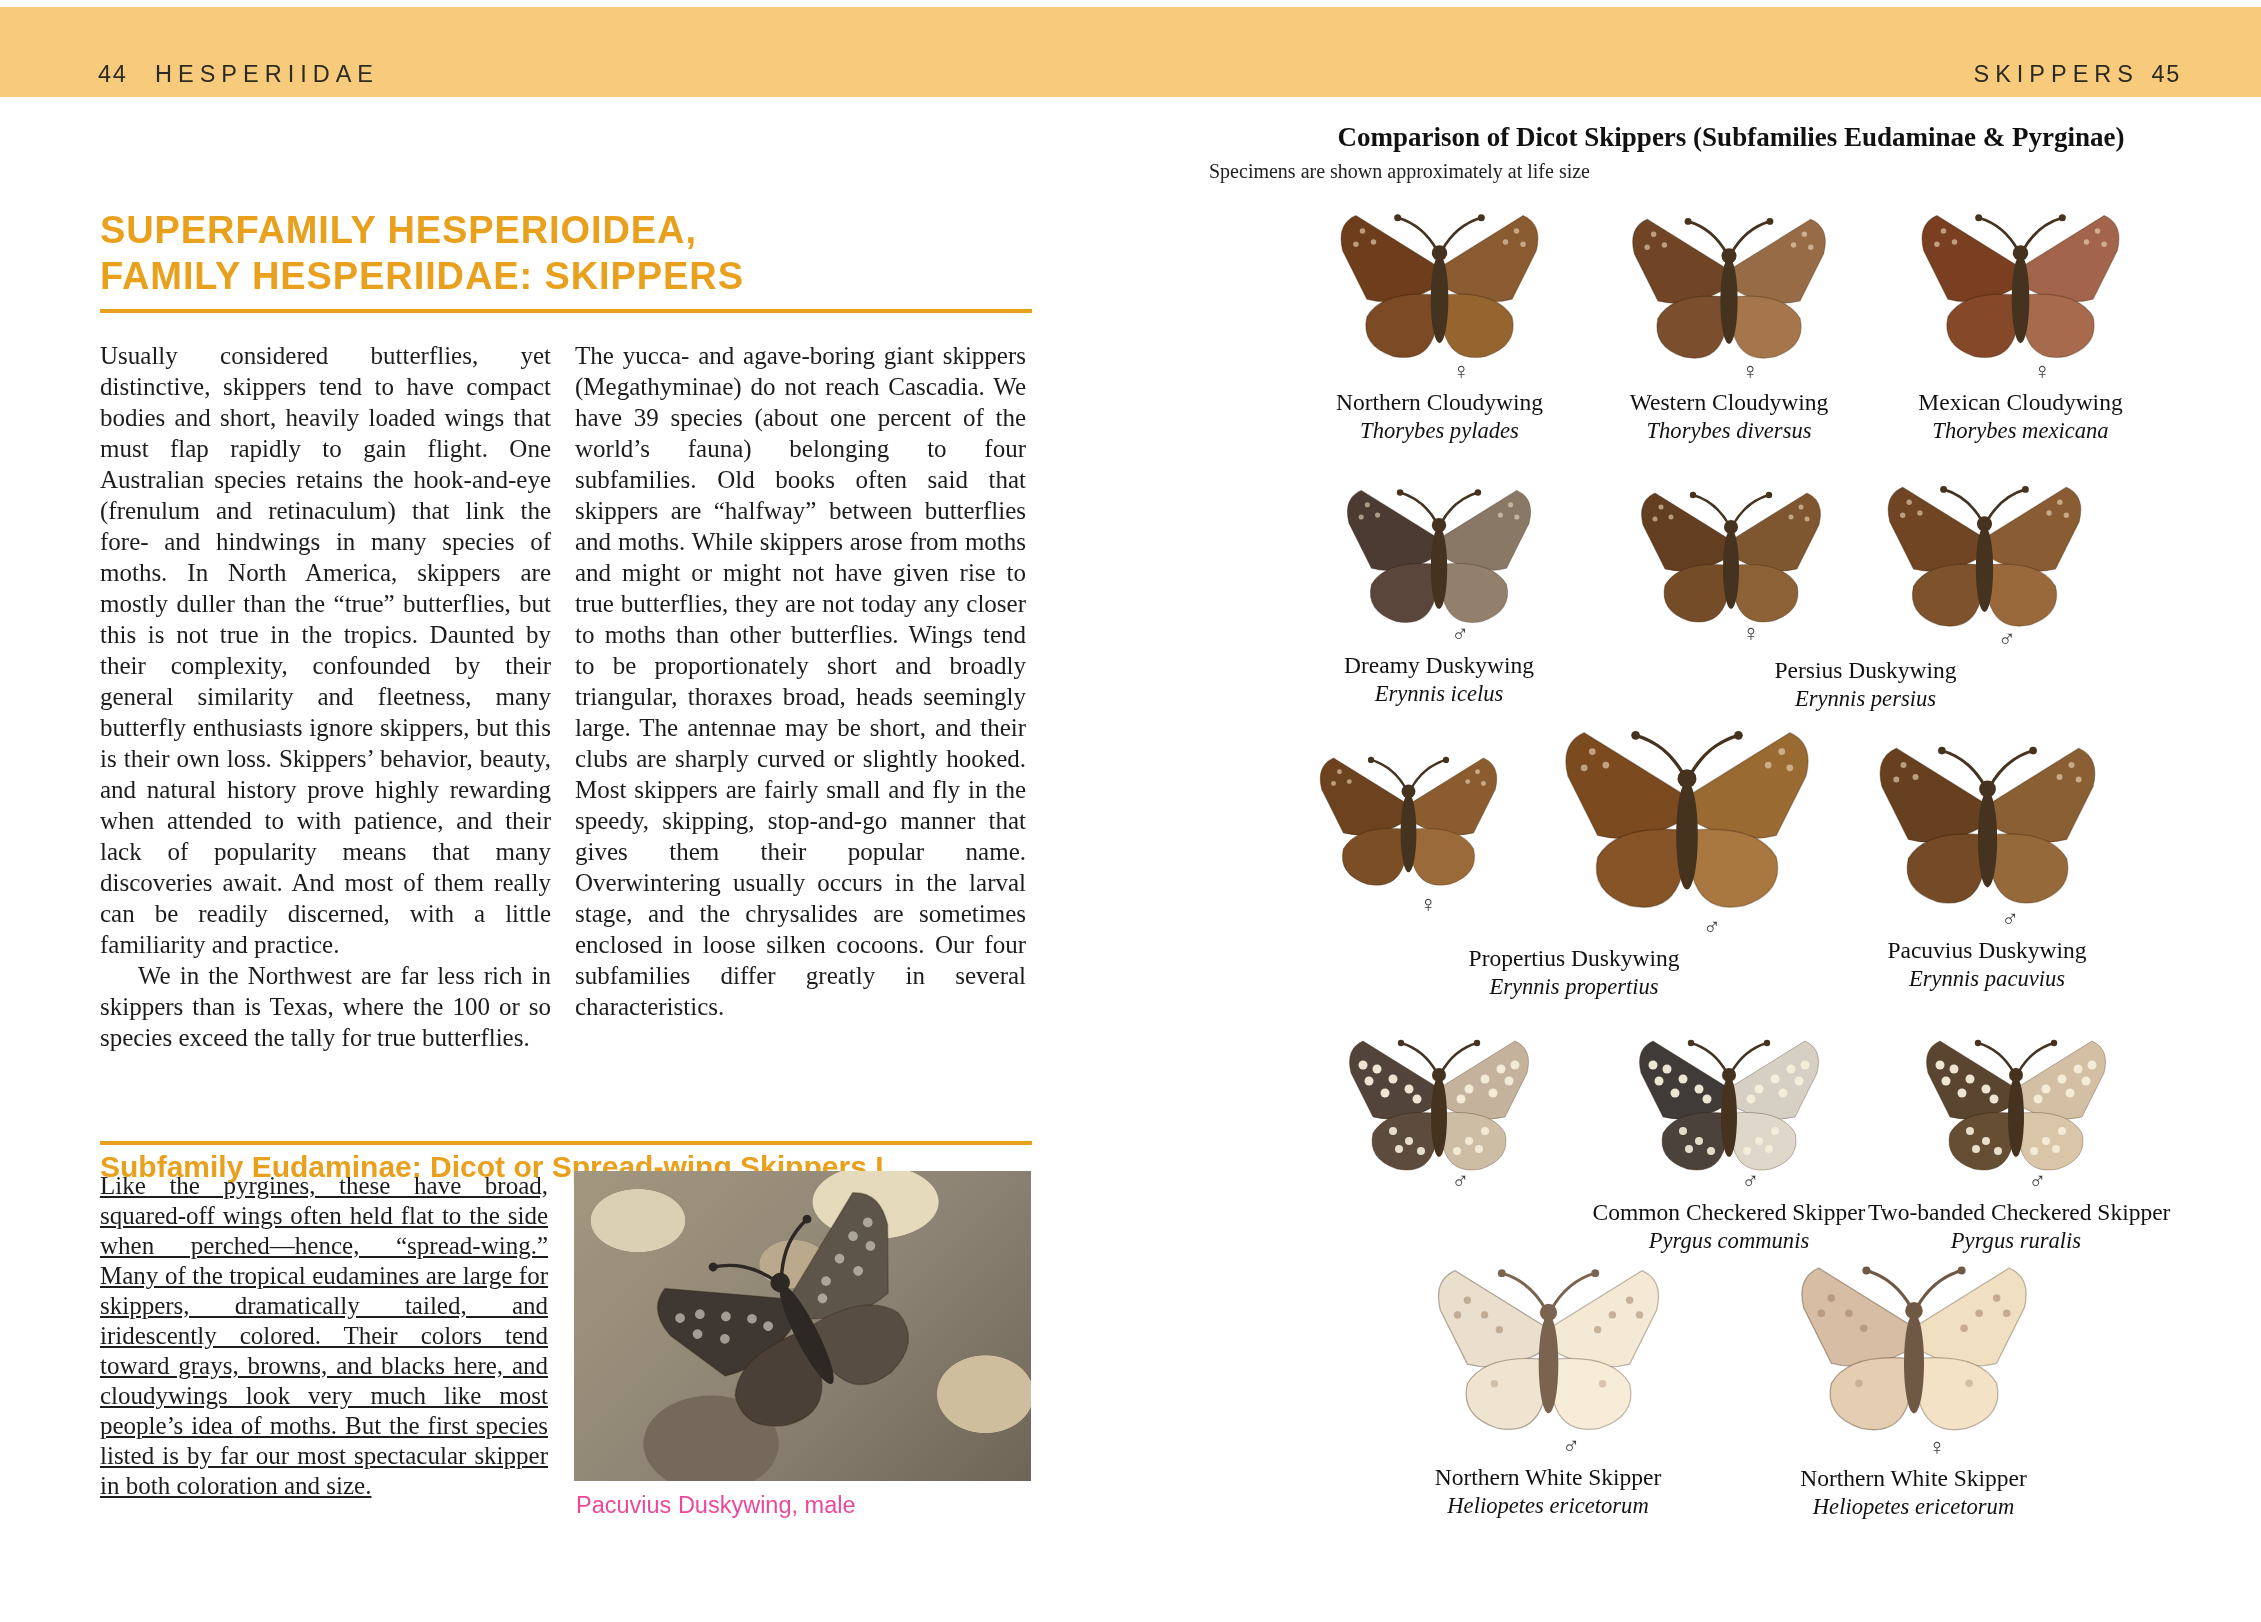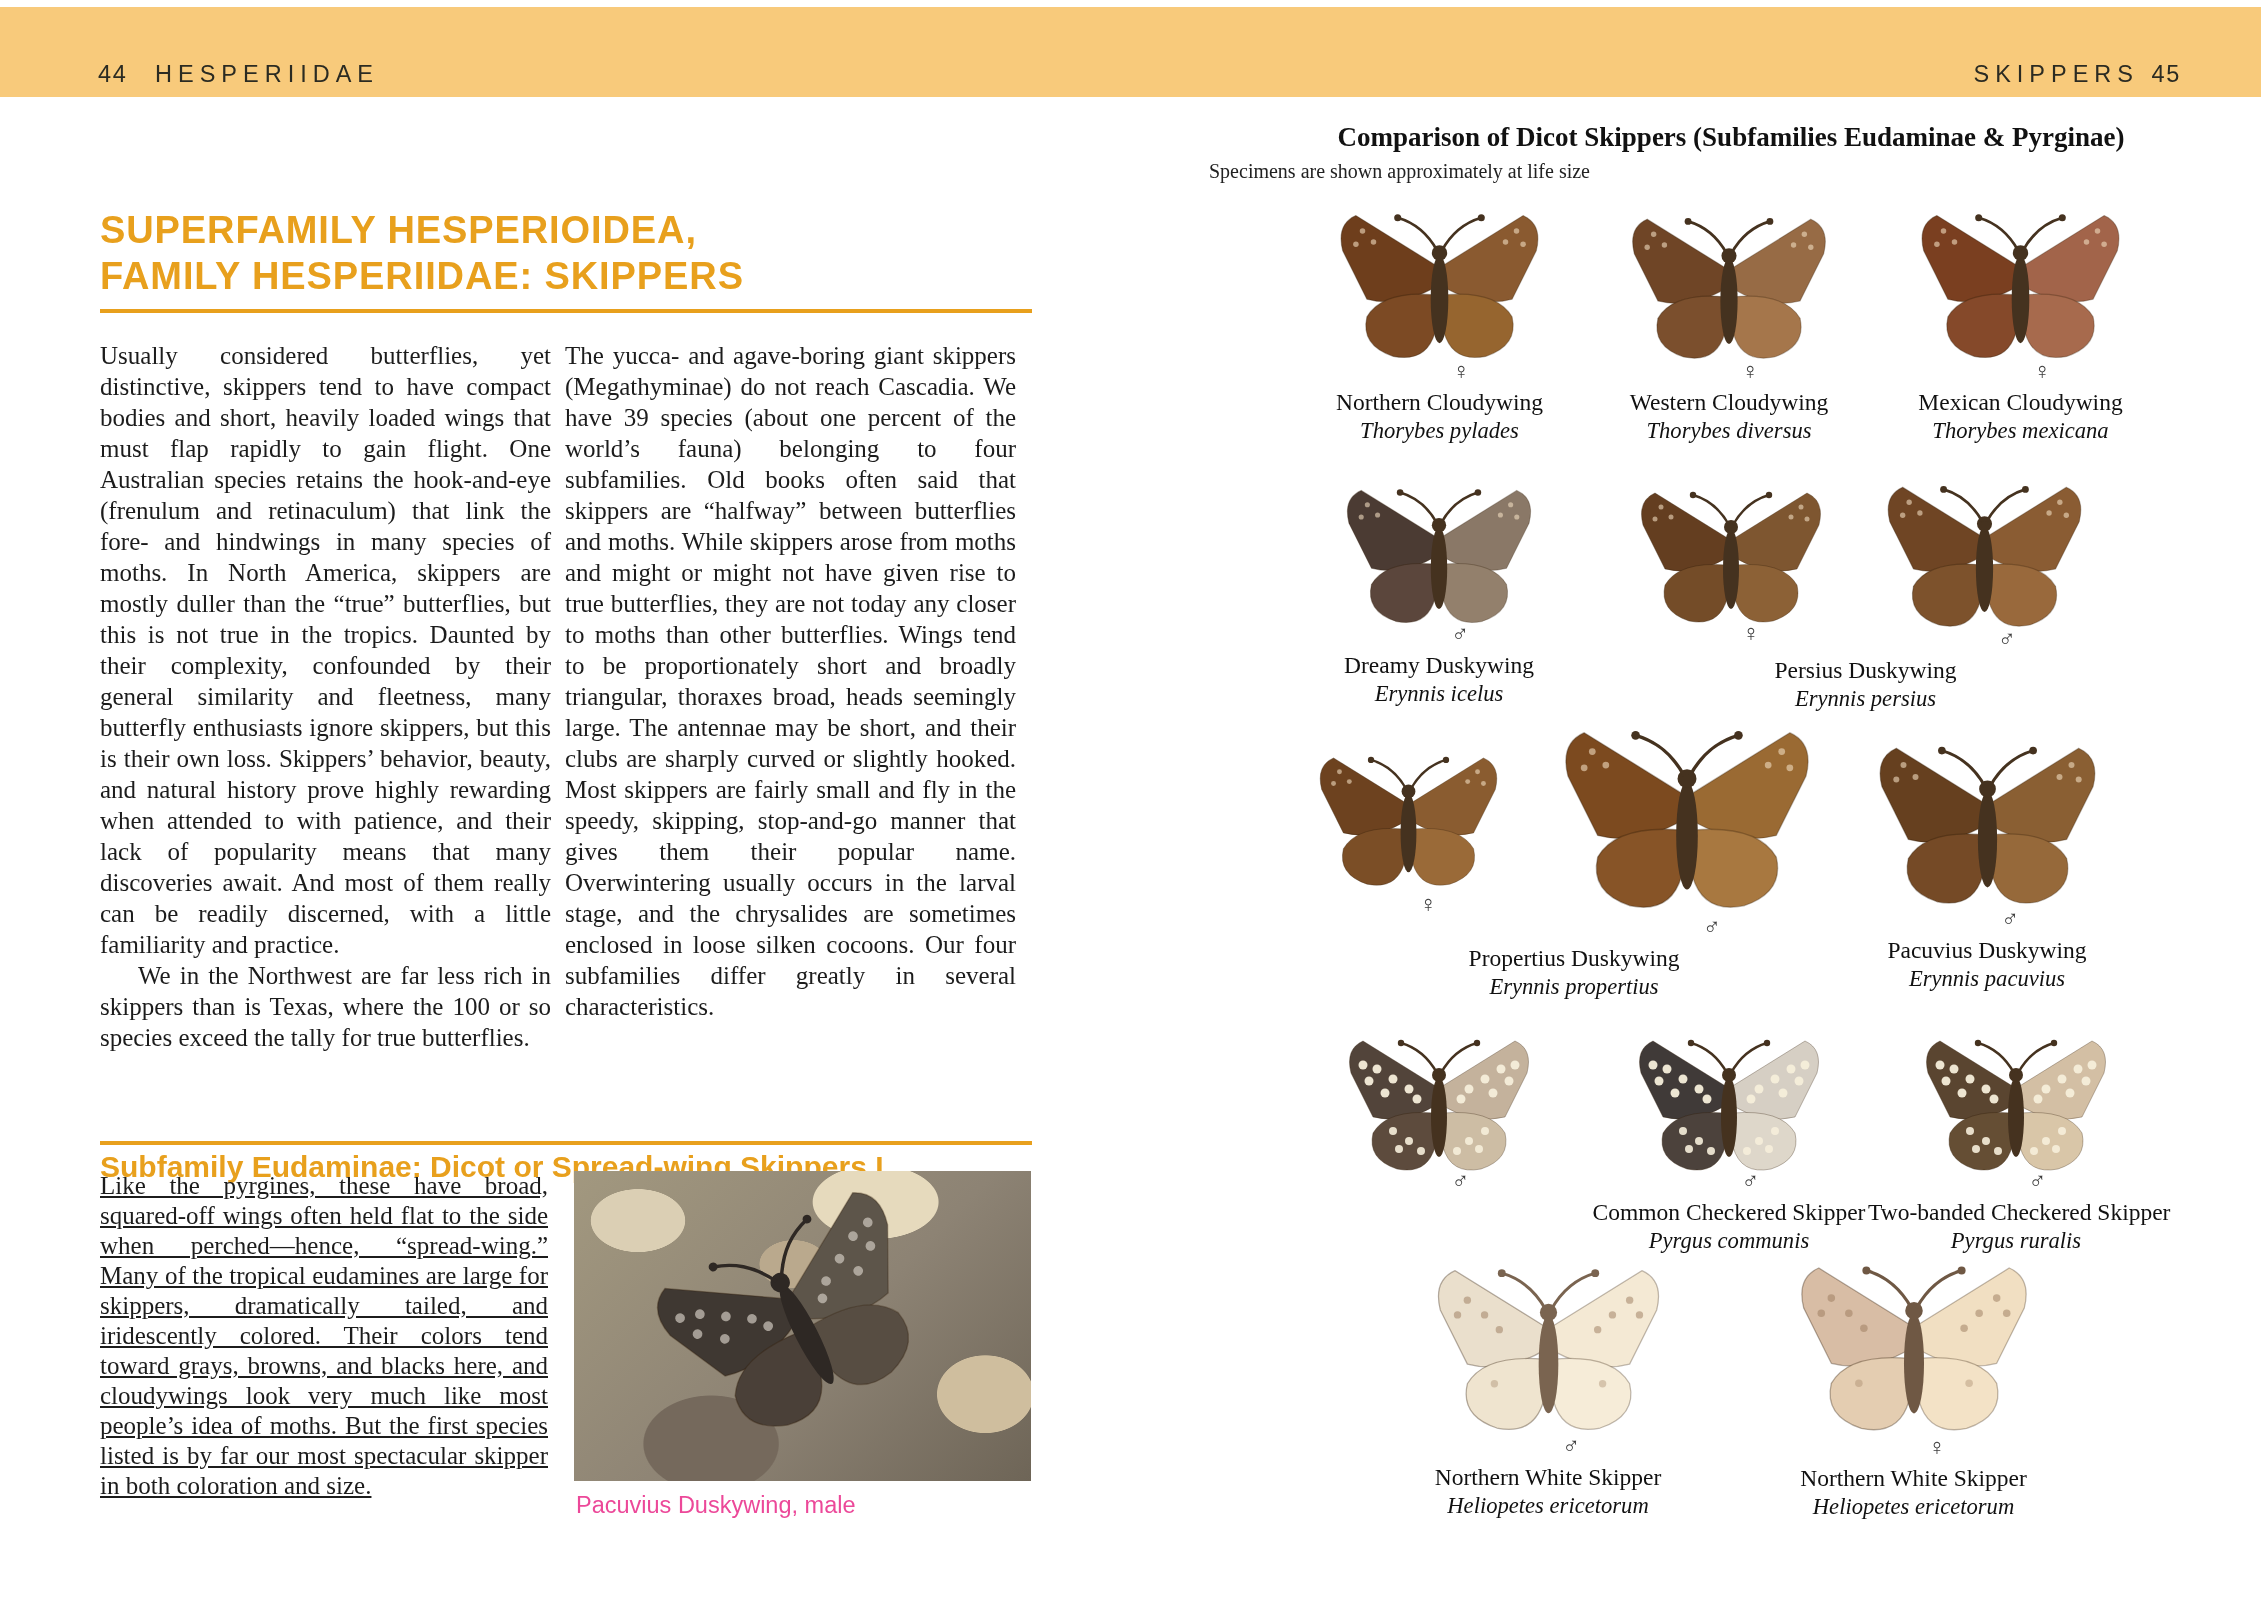--- a/index.html
+++ b/index.html
@@ -14,21 +14,21 @@
   #band-left-title{left:155px;}
   #band-right-title{right:122px;}
   #band-right{right:80px;}
   
   .h1{position:absolute;left:100px;top:207px;width:935px;
       font-family:"Liberation Sans",sans-serif;font-weight:bold;font-size:38px;
       line-height:46px;color:#e8a01d;letter-spacing:0.9px;}
   .rule{position:absolute;left:100px;width:932px;height:3.5px;background:#e8a01d;}
   #rule1{top:309px;}
   
-  .cols{position:absolute;left:100px;top:340px;width:932px;display:flex;gap:14px;}
+  .cols{position:absolute;left:100px;top:340px;width:932px;display:flex;gap:24px;}
   .col{width:451px;font-size:25px;line-height:31px;text-align:justify;}
   .col p{margin:0;}
   .col p.indent{text-indent:38px;}
   .h2{position:absolute;left:100px;top:1150px;width:935px;
       font-family:"Liberation Sans",sans-serif;font-weight:bold;font-size:30px;color:#e8a01d;}
   #rule2{top:1141px;}
   .subpara{position:absolute;left:100px;top:1171px;width:448px;
       font-size:25px;line-height:30px;text-align:justify;}
   .subpara p{margin:0;text-decoration:underline;}
   

